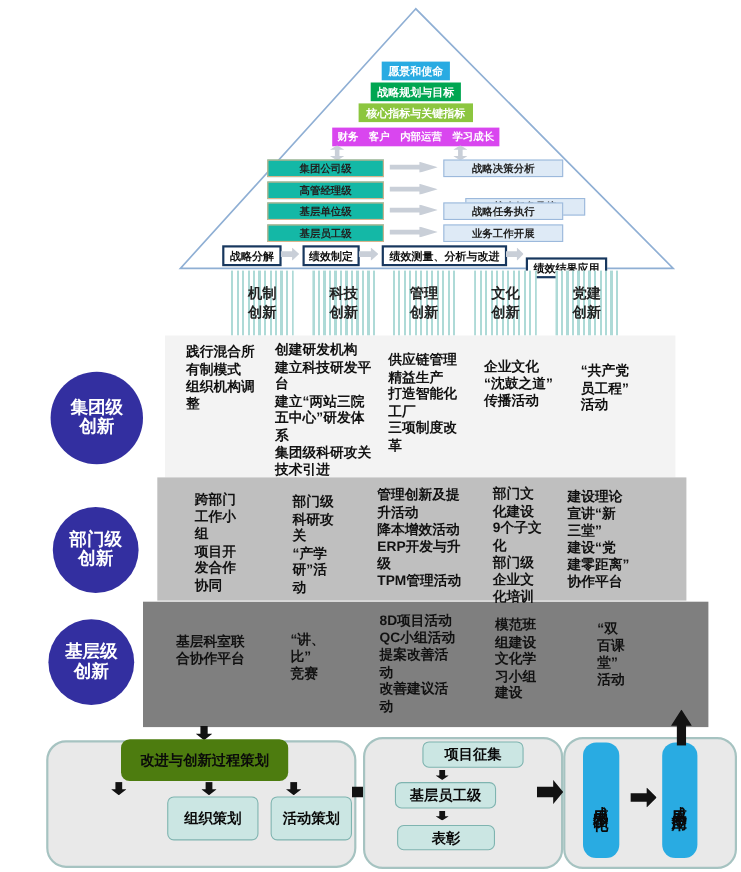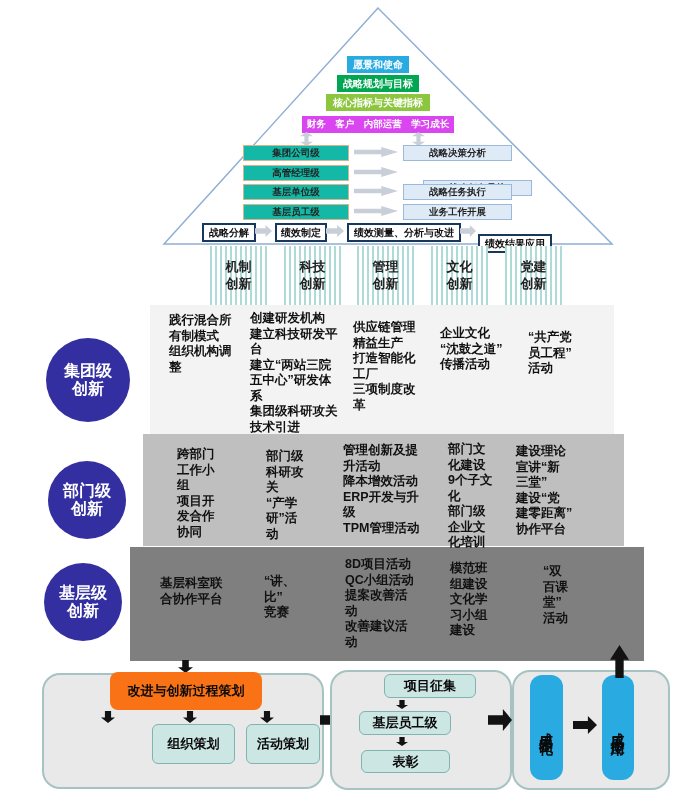--- a/index.html
+++ b/index.html
@@ -33,21 +33,21 @@
   .band{position:absolute;}
   .cell{position:absolute;color:#111;font-size:12.5px;line-height:1.24;font-weight:bold;}
 
   
   .bubble{border-radius:50%;color:#fff;font-weight:bold;font-size:16px;line-height:1.15;z-index:3;}
   .bubble::after{content:"";position:absolute;right:-13px;top:50%;transform:translateY(-50%);
                  border-top:10px solid transparent;border-bottom:10px solid transparent;}
 
   
   .group{background:#E9E9E9;border:2px solid #A6C3C1;border-radius:18px;}
-  .cyanbox{background:#f97316;border-radius:8px;color:#0A0A0A;font-weight:bold;font-size:13px;z-index:2;}
+  .cyanbox{background:#4d7c0f;border-radius:8px;color:#0A0A0A;font-weight:bold;font-size:13px;z-index:2;}
   .tealbox{background:#CBE6E3;border:1.5px solid #7FB4B0;border-radius:6px;color:#0A0A0A;font-weight:bold;font-size:13px;z-index:2;}
   .vbox{background:#29ABE2;border-radius:12px;color:#0A0A0A;font-weight:bold;font-size:14px;
         writing-mode:vertical-rl;text-orientation:upright;display:flex;align-items:center;justify-content:center;letter-spacing:3px;z-index:2;}
 </style>
 </head>
 <body>
 
 <div id="canvas">
 
   <svg class="abs" style="left:0;top:0;" width="674" height="260">

